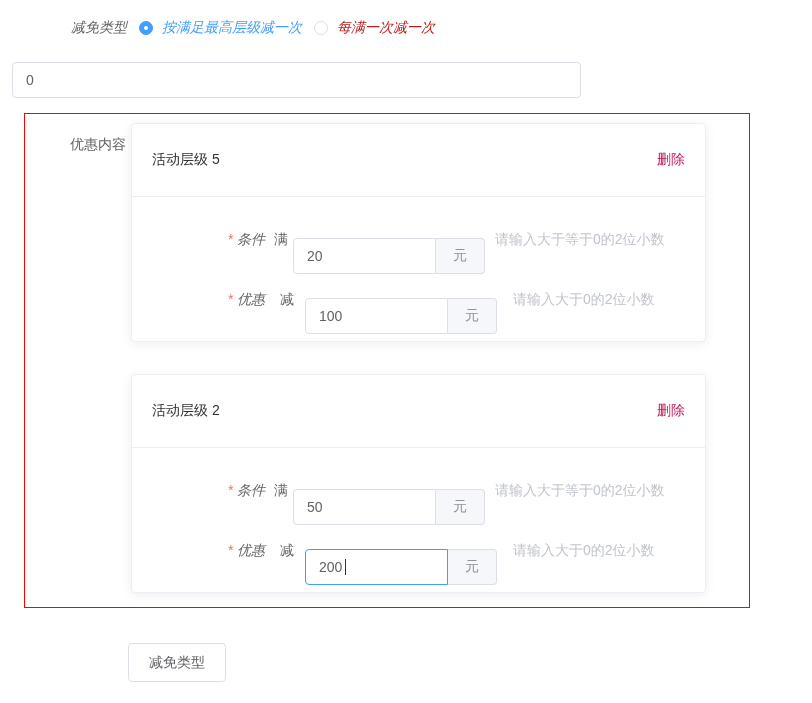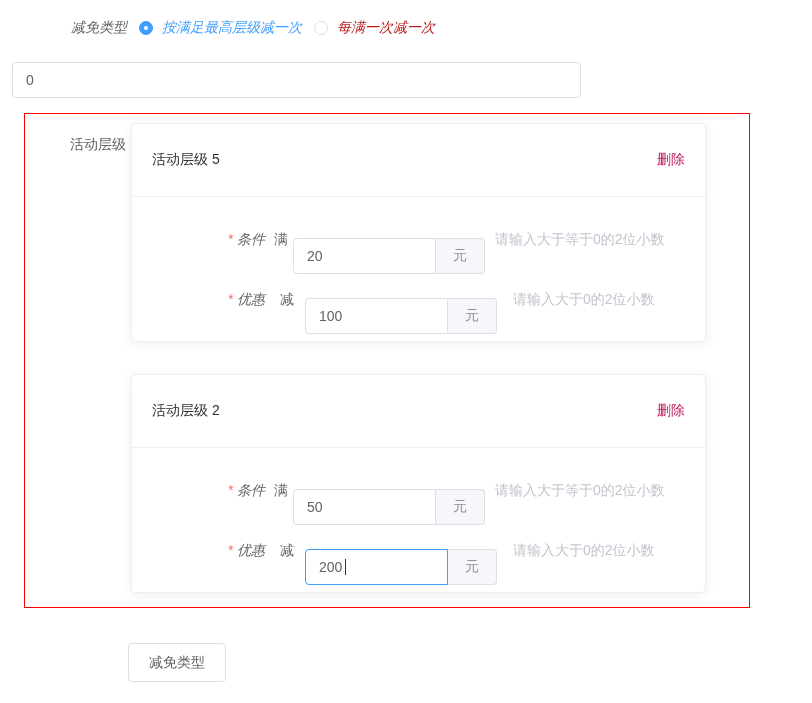--- a/index.html
+++ b/index.html
@@ -114,21 +114,21 @@
         <span class="radio-label">每满一次减一次</span>
       </div>
     </div>
   </div>
 
   <div class="row-cap">
     <input class="cap-input" type="text" value="0" style="">
   </div>
 
   <div class="red-box">
-    <div class="content-label">活动层级</div>
+    <div class="content-label">优惠内容</div>
 
     <div class="tiers">
 
       <div class="card">
         <div class="card-header">
           <span class="card-title">活动层级 5</span>
           <button class="delete-link">删除</button>
         </div>
         <div class="card-body">
           <div class="frow">

